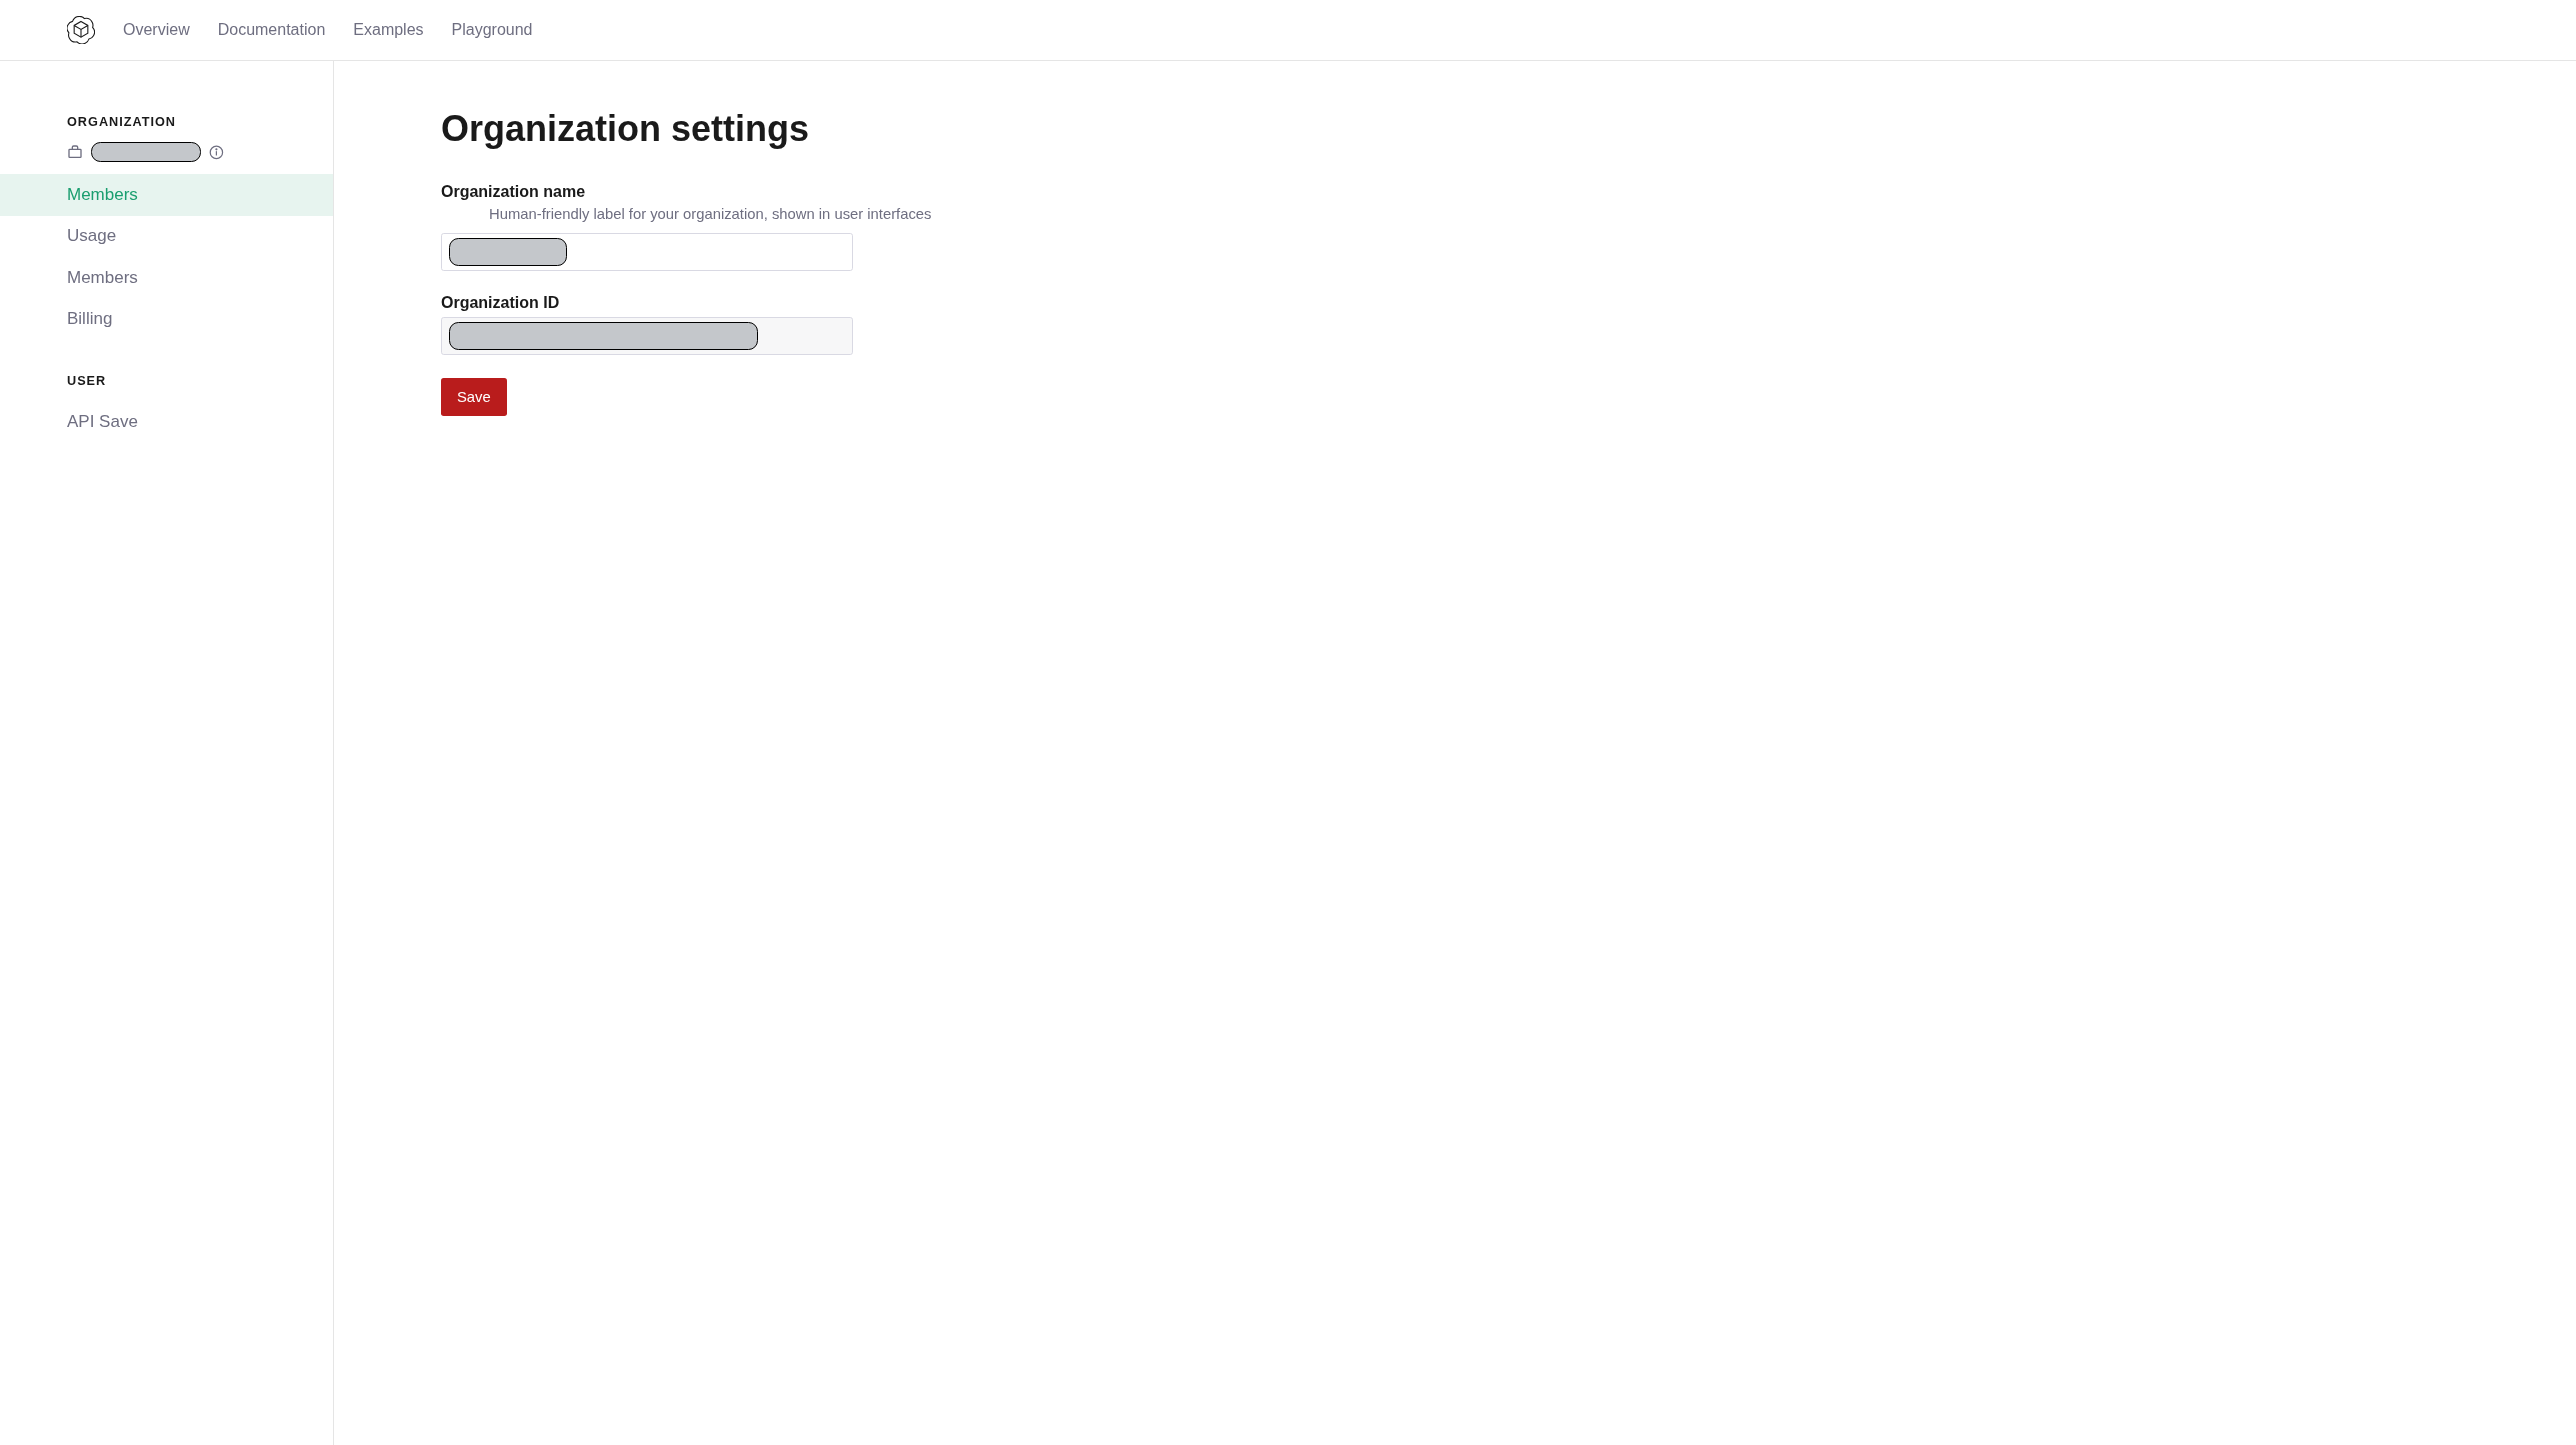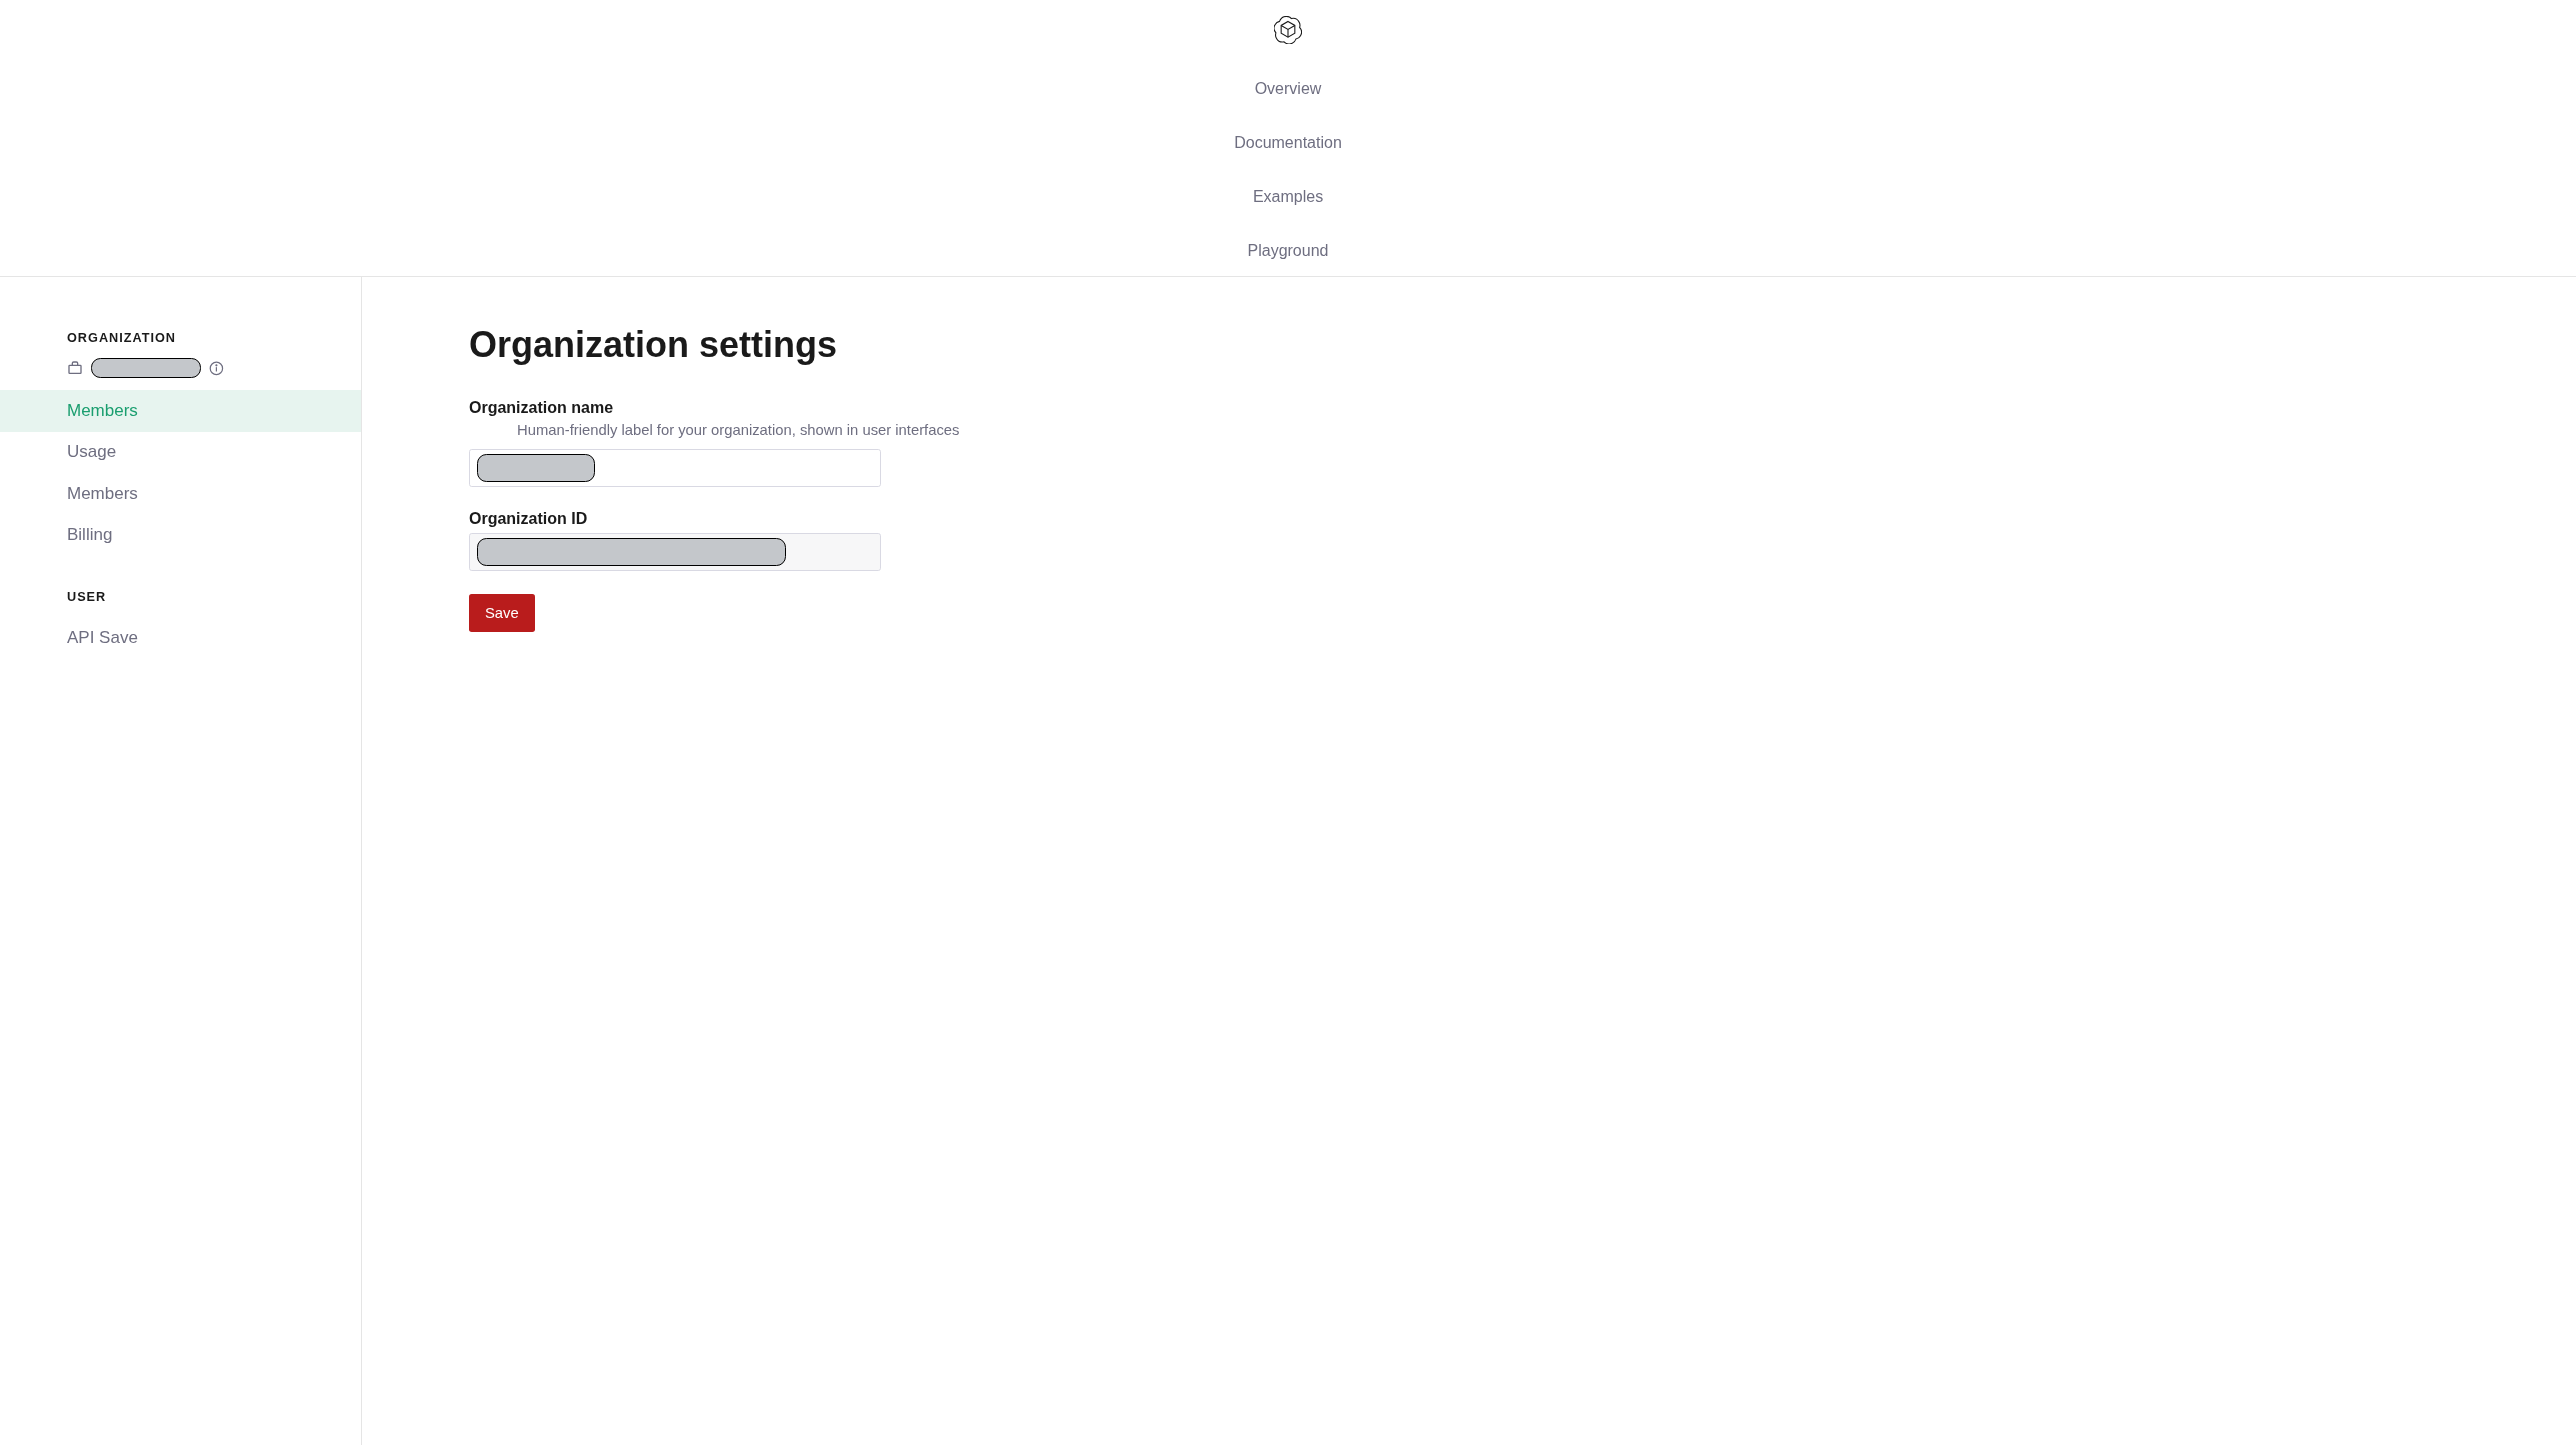--- a/index.html
+++ b/index.html
@@ -10,41 +10,40 @@
     body {
       font-family: -apple-system, BlinkMacSystemFont, "Segoe UI", Helvetica, Arial, sans-serif;
       background: #ffffff;
       color: #1a1a1a;
     }
     .top-nav {
       display: flex;
       align-items: center;
       padding: 16px 67px;
       border-bottom: 0.7px solid #e5e5e5;
-      gap: 36px;
-      flex-direction: column;
+      gap: 28px;
     }
     .logo {
       width: 28px;
       height: 28px;
       display: flex;
       align-items: center;
       justify-content: center;
     }
     .nav-link {
       font-size: 16px;
       color: #6e6e80;
       cursor: pointer;
     }
     .layout {
       display: flex;
       min-height: calc(100vh - 60px);
     }
     .sidebar {
-      width: 362px;
+      width: 334px;
       border-right: 0.7px solid #e5e5e5;
       padding-top: 54px;
     }
     .sidebar-section-label {
       font-size: 12.7px;
       font-weight: 600;
       letter-spacing: 1px;
       color: #1a1a1a;
       padding: 0 0 13.4px 67px;
     }

